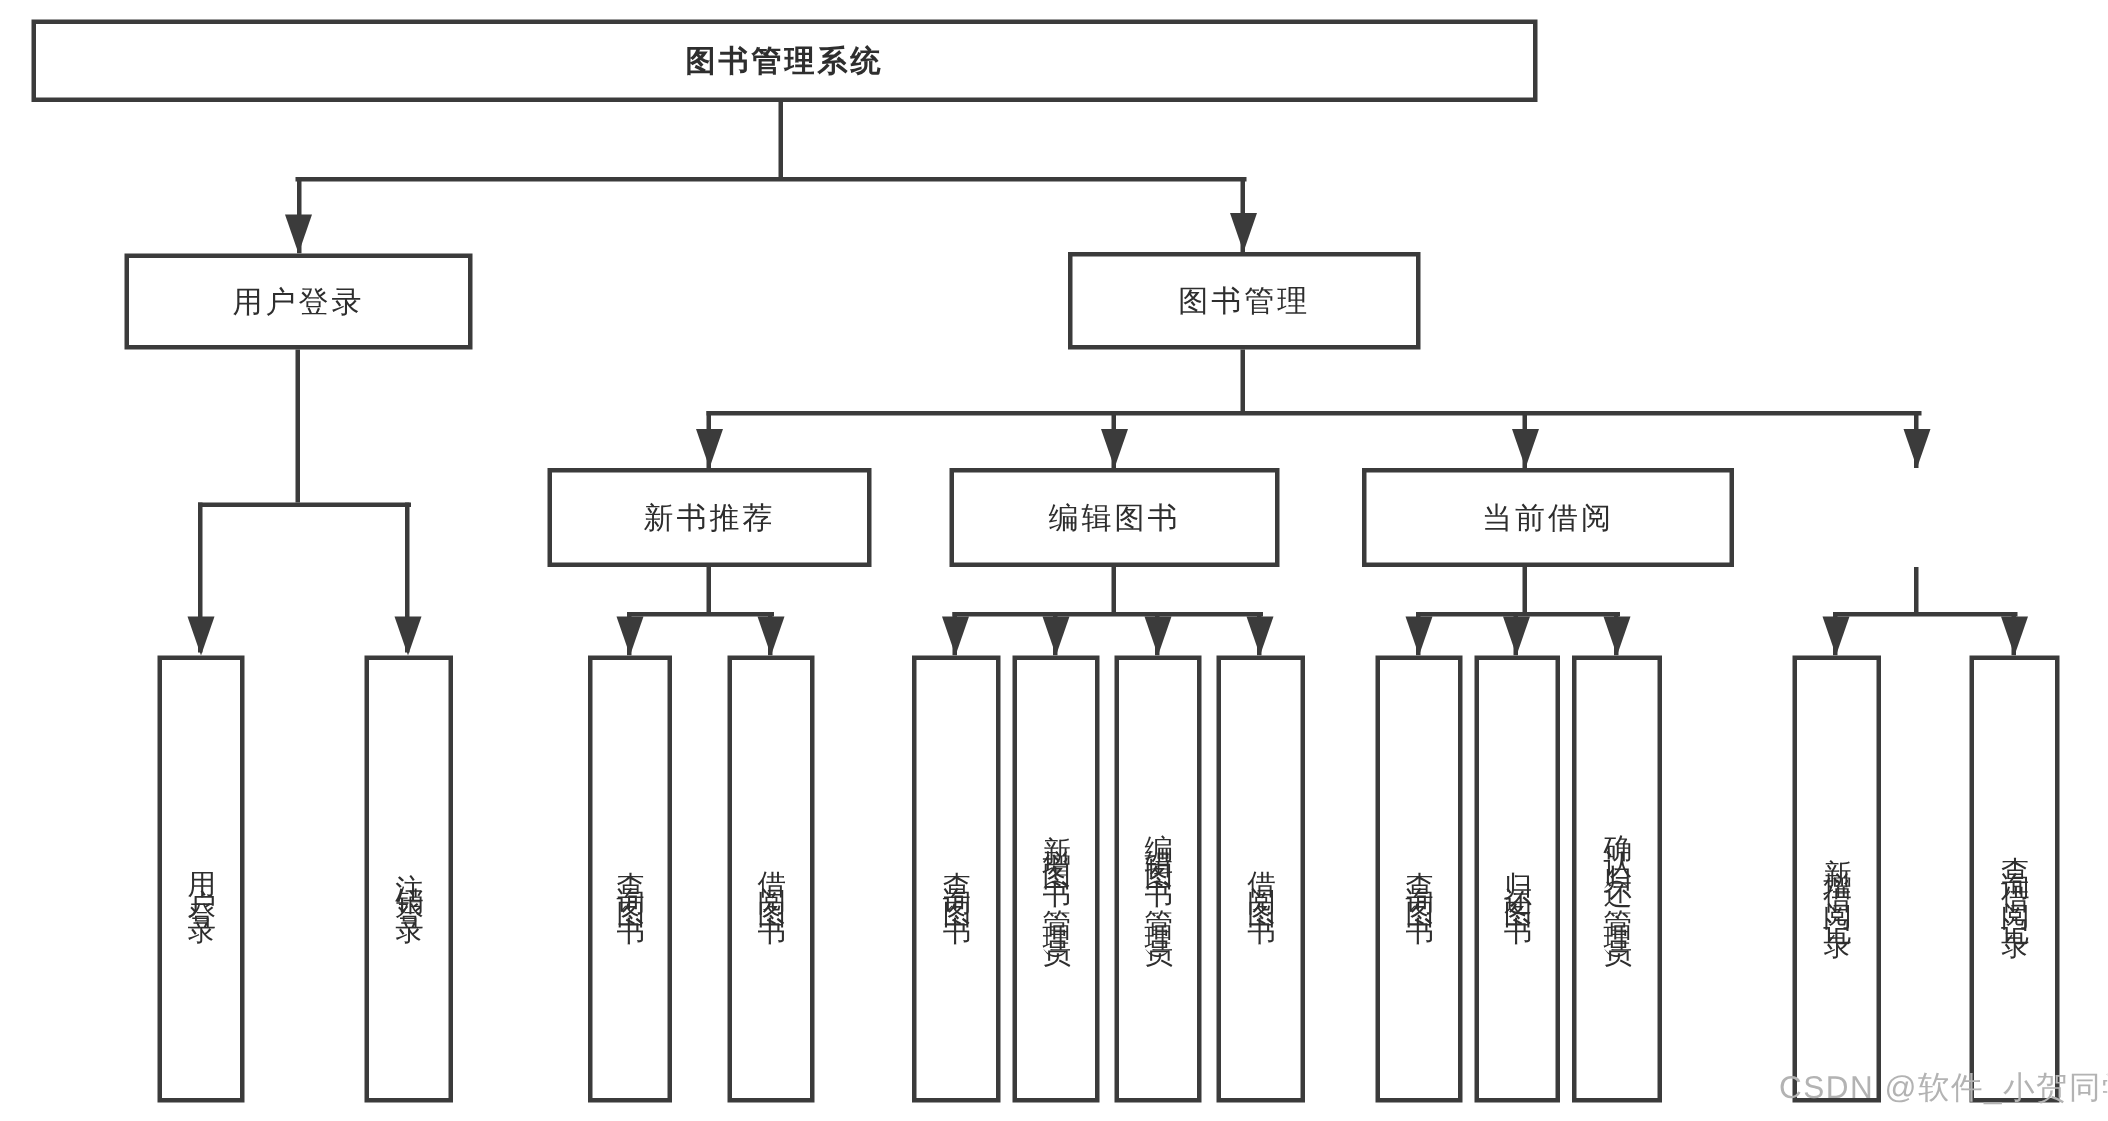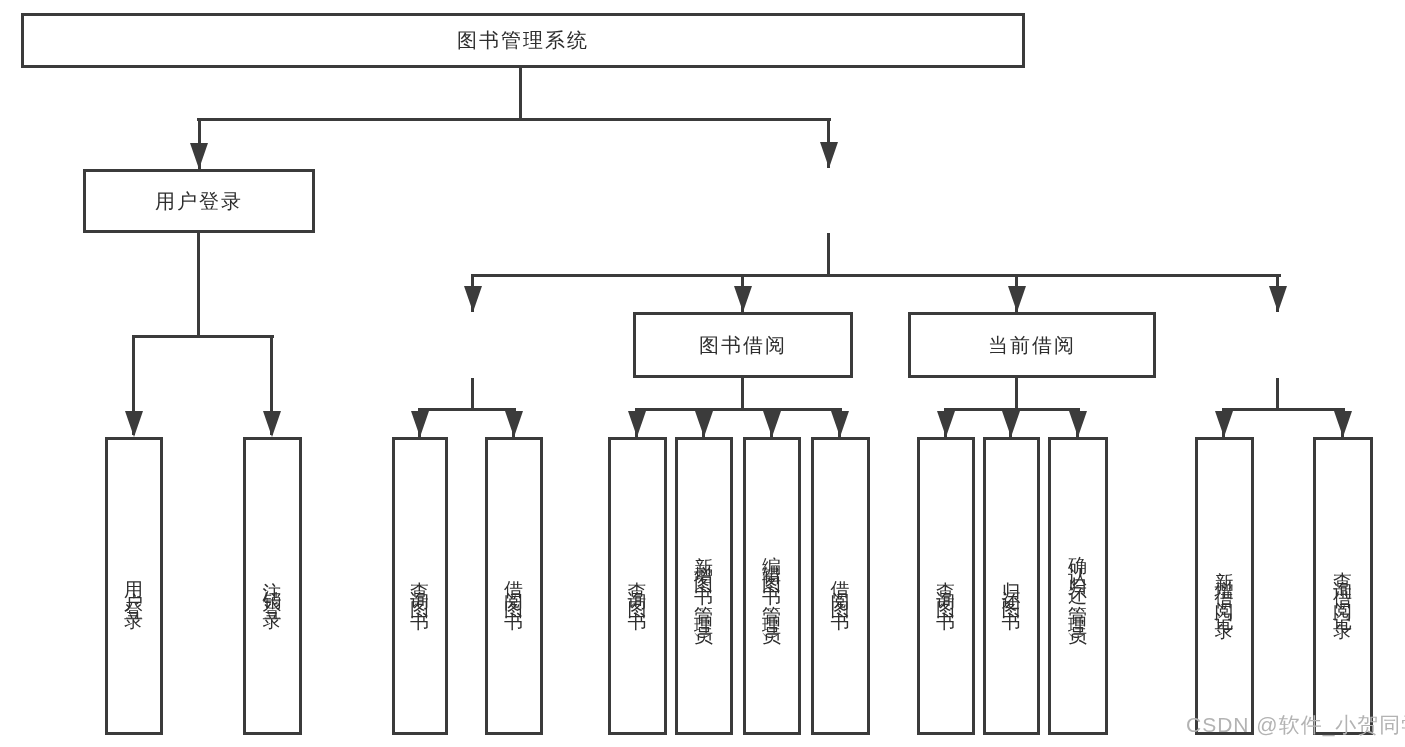--- a/index.html
+++ b/index.html
@@ -30,55 +30,61 @@
   .watermark {
     position:absolute; left:1186px; top:711px;
     font-size:21px; color:#b3b3b3; letter-spacing:1px; white-space:nowrap;
   }
 </style>
 </head>
 <body>
 
 <div id="stage">
 
-  <div class="node" style="left:21px; top:13px; width:1004px; height:55px;">
+  <div class="node" style="left:21px; top:13px; width:1004px; height:55px;font-weight:bold;">
     <span>图书管理系统</span>
   </div>
 
   <div class="ln" style="left:519px; top:68px; width:3px; height:50px;"></div>
   <div class="ln" style="left:197px; top:118px; width:634px; height:3px;"></div>
   <div class="ln" style="left:198px; top:118px; width:3px; height:51px;"></div>
   <div class="arr" style="left:190px; top:143px;"></div>
   <div class="ln" style="left:827px; top:118px; width:3px; height:50px;"></div>
   <div class="arr" style="left:820px; top:142px;"></div>
 
   <div class="node" style="left:83px; top:169px; width:232px; height:64px;">
     <span>用户登录</span>
+  </div>
+  <div class="node" style="left:712px; top:168px; width:235px; height:65px;">
+    <span>图书管理</span>
   </div>
 
   <div class="ln" style="left:197px; top:233px; width:3px; height:102px;"></div>
   <div class="ln" style="left:132px; top:335px; width:142px; height:3px;"></div>
   <div class="ln" style="left:132px; top:335px; width:3px; height:100px;"></div>
   <div class="arr" style="left:125px; top:411px;"></div>
   <div class="ln" style="left:270px; top:335px; width:3px; height:100px;"></div>
   <div class="arr" style="left:263px; top:411px;"></div>
 
   <div class="ln" style="left:827px; top:233px; width:3px; height:41px;"></div>
   <div class="ln" style="left:471px; top:274px; width:810px; height:3px;"></div>
   <div class="ln" style="left:471px; top:274px; width:3px; height:38px;"></div>
   <div class="arr" style="left:464px; top:286px;"></div>
   <div class="ln" style="left:741px; top:274px; width:3px; height:38px;"></div>
   <div class="arr" style="left:734px; top:286px;"></div>
   <div class="ln" style="left:1015px; top:274px; width:3px; height:38px;"></div>
   <div class="arr" style="left:1008px; top:286px;"></div>
   <div class="ln" style="left:1276px; top:274px; width:3px; height:38px;"></div>
   <div class="arr" style="left:1269px; top:286px;"></div>
 
+  <div class="node" style="left:365px; top:312px; width:216px; height:66px;">
+    <span>新书推荐</span>
+  </div>
   <div class="node" style="left:633px; top:312px; width:220px; height:66px;">
-    <span>图书借阅</span>
+    <span>编辑图书</span>
   </div>
   <div class="node" style="left:908px; top:312px; width:248px; height:66px;">
     <span>当前借阅</span>
   </div>
 
   <div class="ln" style="left:471px; top:378px; width:3px; height:30px;"></div>
   <div class="ln" style="left:418px; top:408px; width:98px; height:3px;"></div>
   <div class="ln" style="left:418px; top:408px; width:3px; height:29px;"></div>
   <div class="arr" style="left:411px; top:411px;"></div>
   <div class="ln" style="left:512px; top:408px; width:3px; height:29px;"></div>

